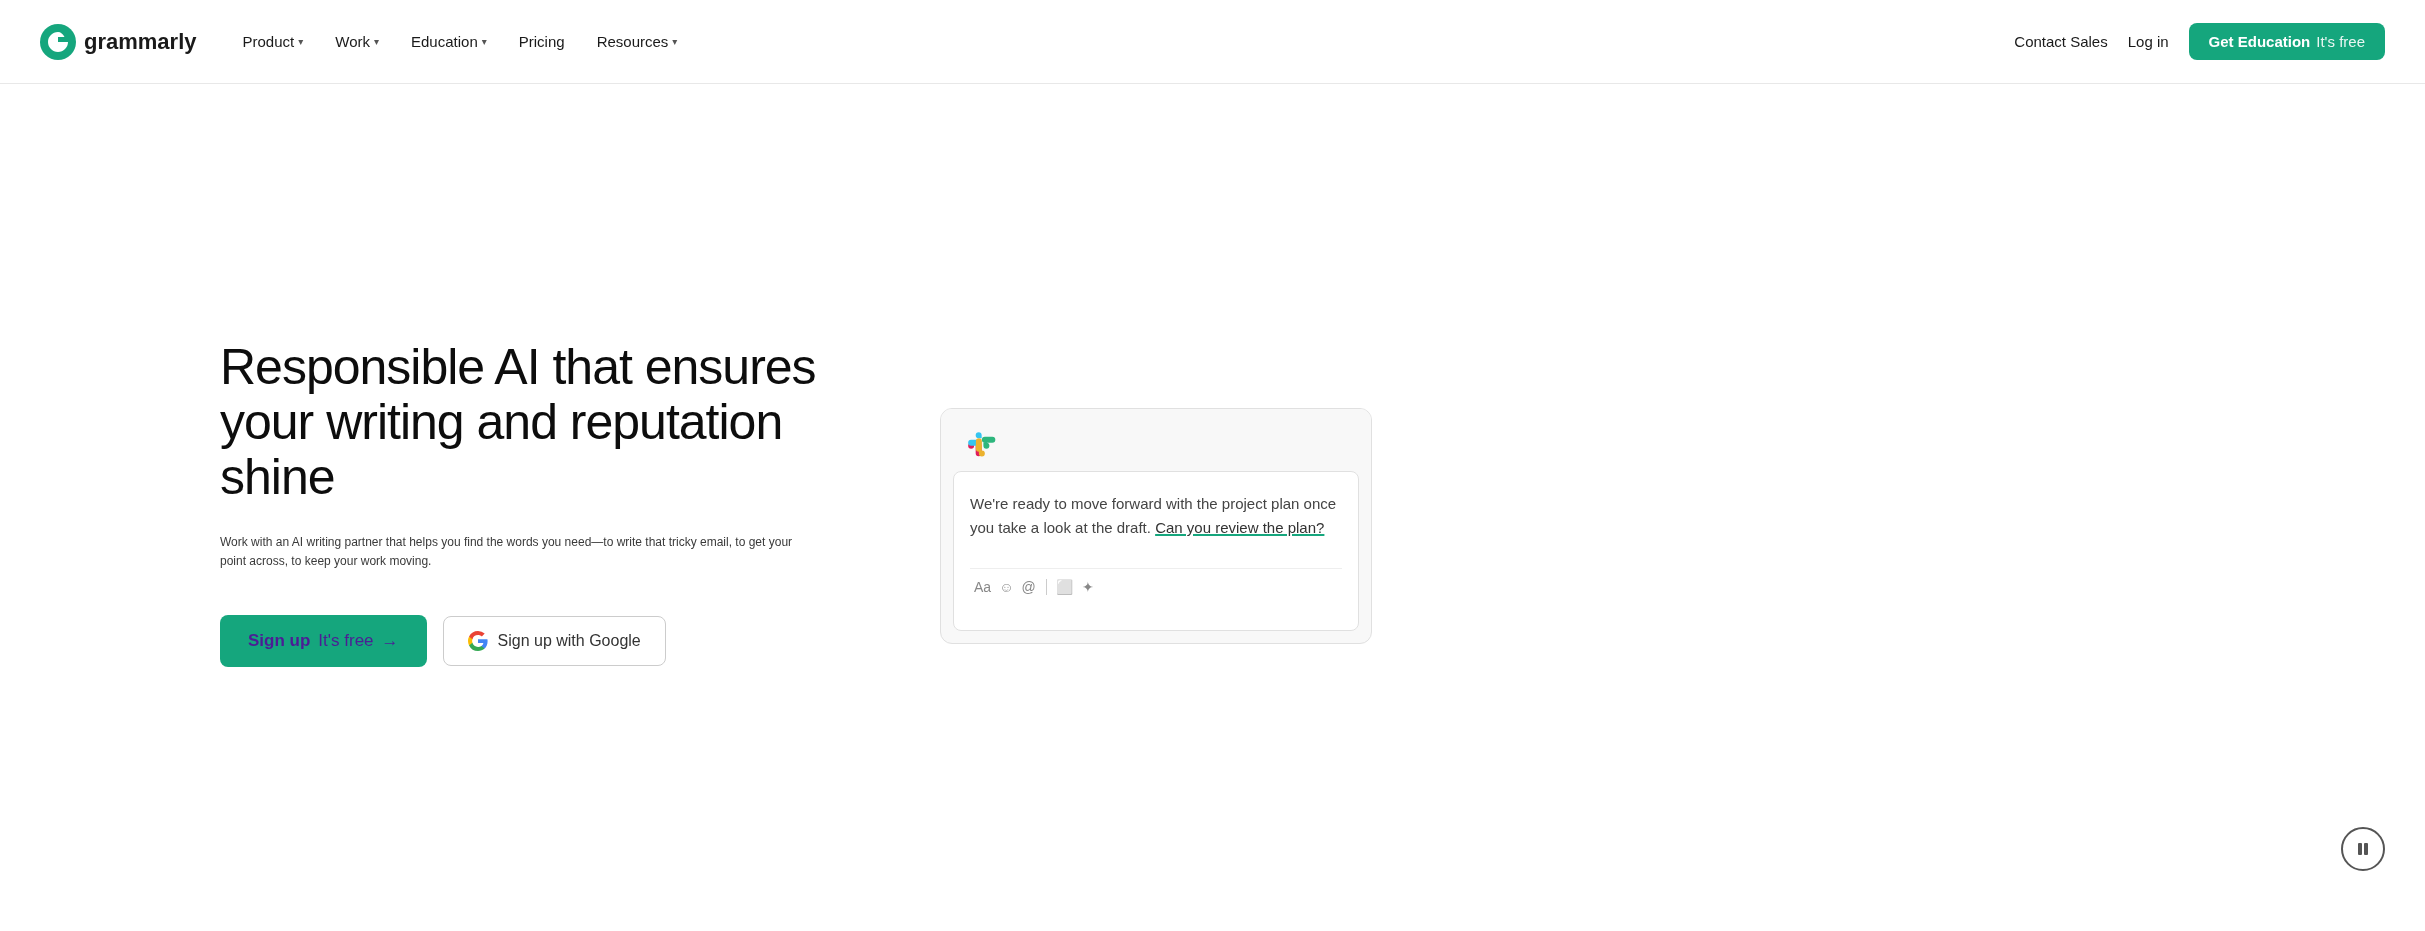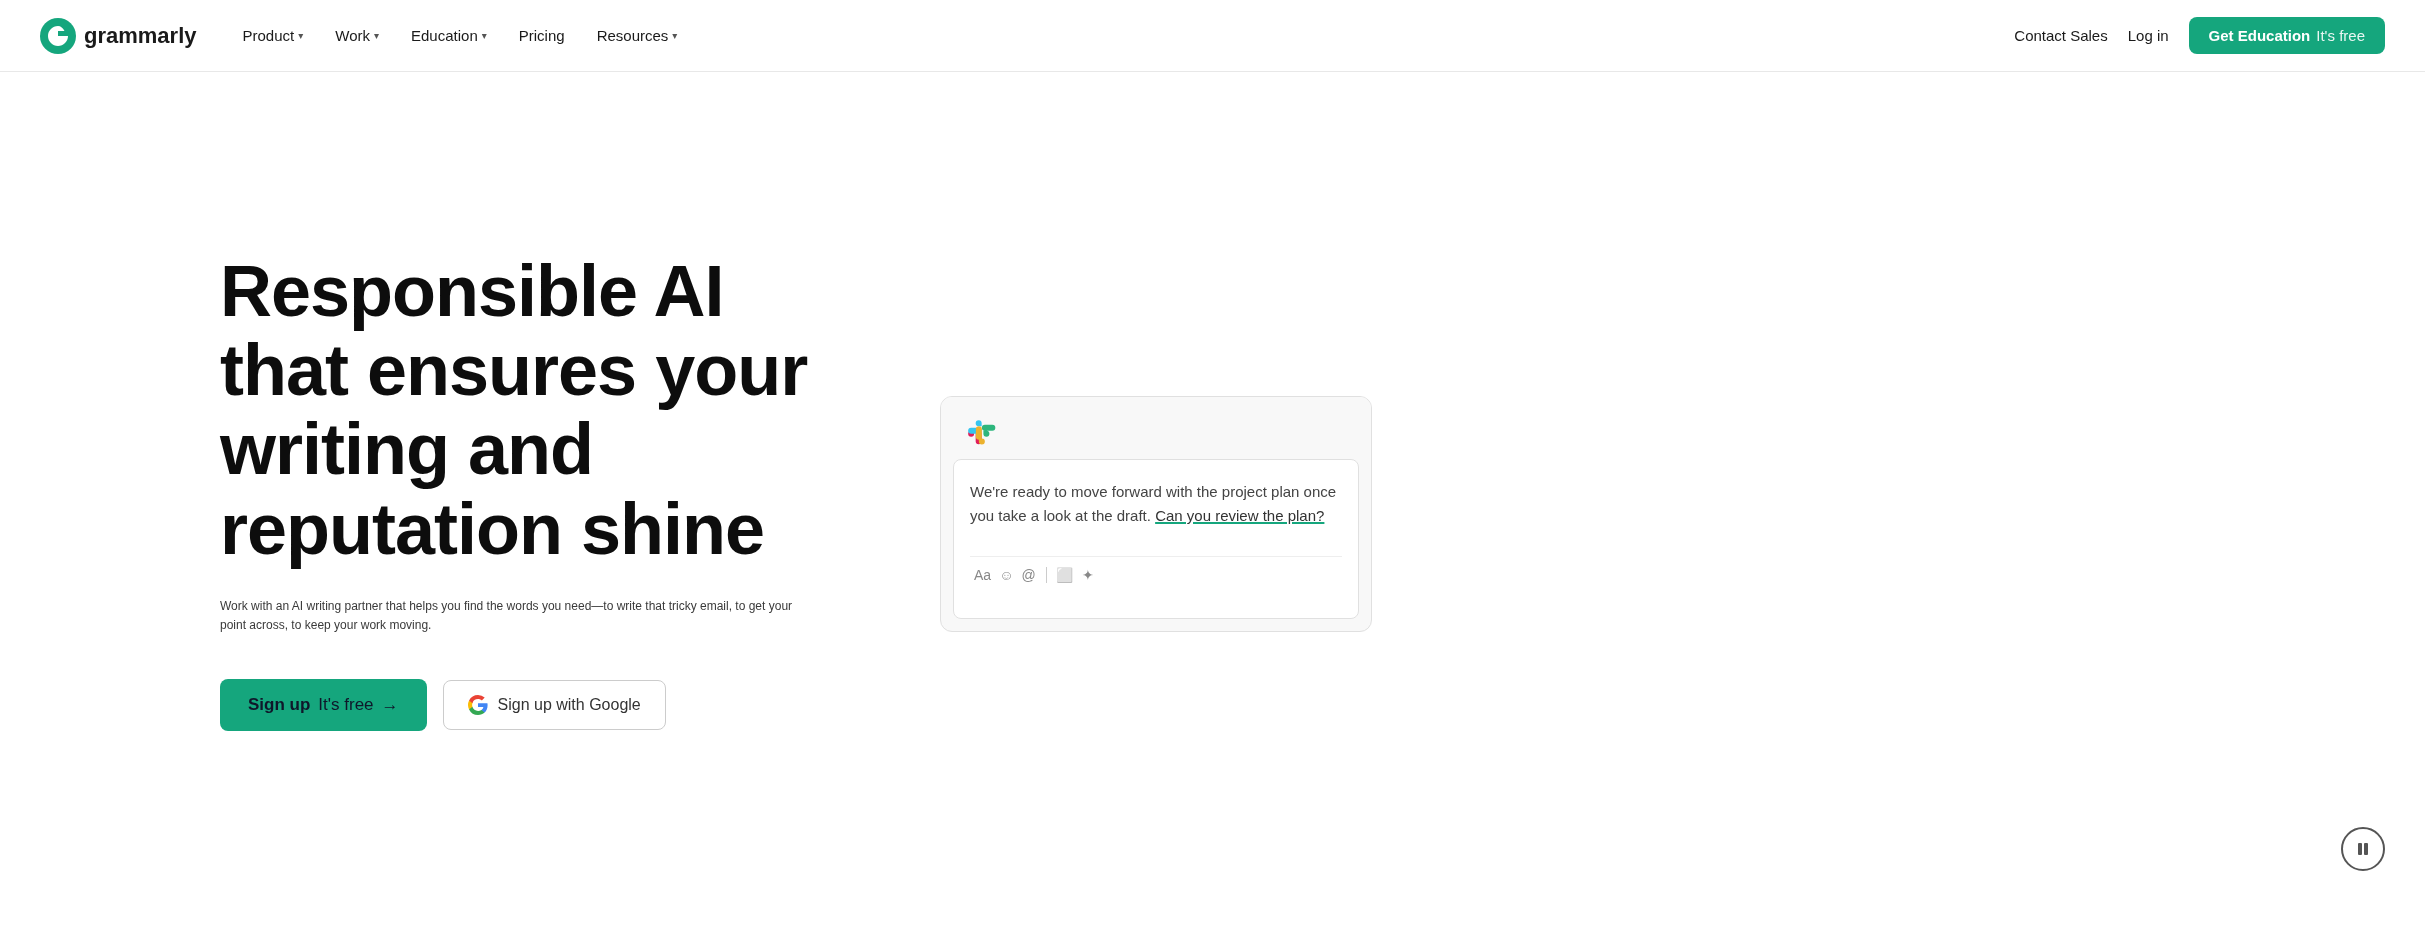--- a/index.html
+++ b/index.html
@@ -3,21 +3,21 @@
   <meta charset="utf-8">
   <style>
     * { margin: 0; padding: 0; box-sizing: border-box; }
     body { font-family: -apple-system, BlinkMacSystemFont, 'Segoe UI', sans-serif; background: #fff; color: #1a1a1a; overflow-x: hidden; }
 
     
     .navbar {
       display: flex;
       align-items: center;
       padding: 0 40px;
-      height: 72px;
+      height: 84px;
       border-bottom: 1px solid #e8e8e8;
       position: sticky;
       top: 0;
       background: #fff;
       z-index: 100;
     }
     .navbar-logo {
       display: flex;
       align-items: center;
       gap: 8px;
@@ -95,43 +95,43 @@
       align-items: center;
       padding: 80px 160px 80px 220px;
       min-height: calc(100vh - 68px);
       gap: 80px;
     }
     .hero-left {
       flex: 1;
       max-width: 640px;
     }
     .hero-title {
-      font-size: 72px;
-      font-weight: 700;
+      font-size: 50px;
+      font-weight: 400;
       line-height: 1.1;
       color: #0d0d0d;
       margin-bottom: 28px;
       letter-spacing: -1px;
     }
     .hero-subtitle {
       font-size: 12px;
       line-height: 1.6;
       color: #3a3a3a;
       margin-bottom: 44px;
       max-width: 580px;
     }
     .hero-buttons {
       display: flex;
       align-items: center;
       gap: 16px;
       margin-bottom: 24px;
     }
     .signup-btn {
       background: #15a67d;
-      color: #0f172a;
+      color: #4c1d95;
       border: none;
       border-radius: 8px;
       padding: 16px 28px;
       font-size: 17px;
       font-weight: 700;
       cursor: pointer;
       display: flex;
       gap: 8px;
     }
     .signup-btn .free-text {

